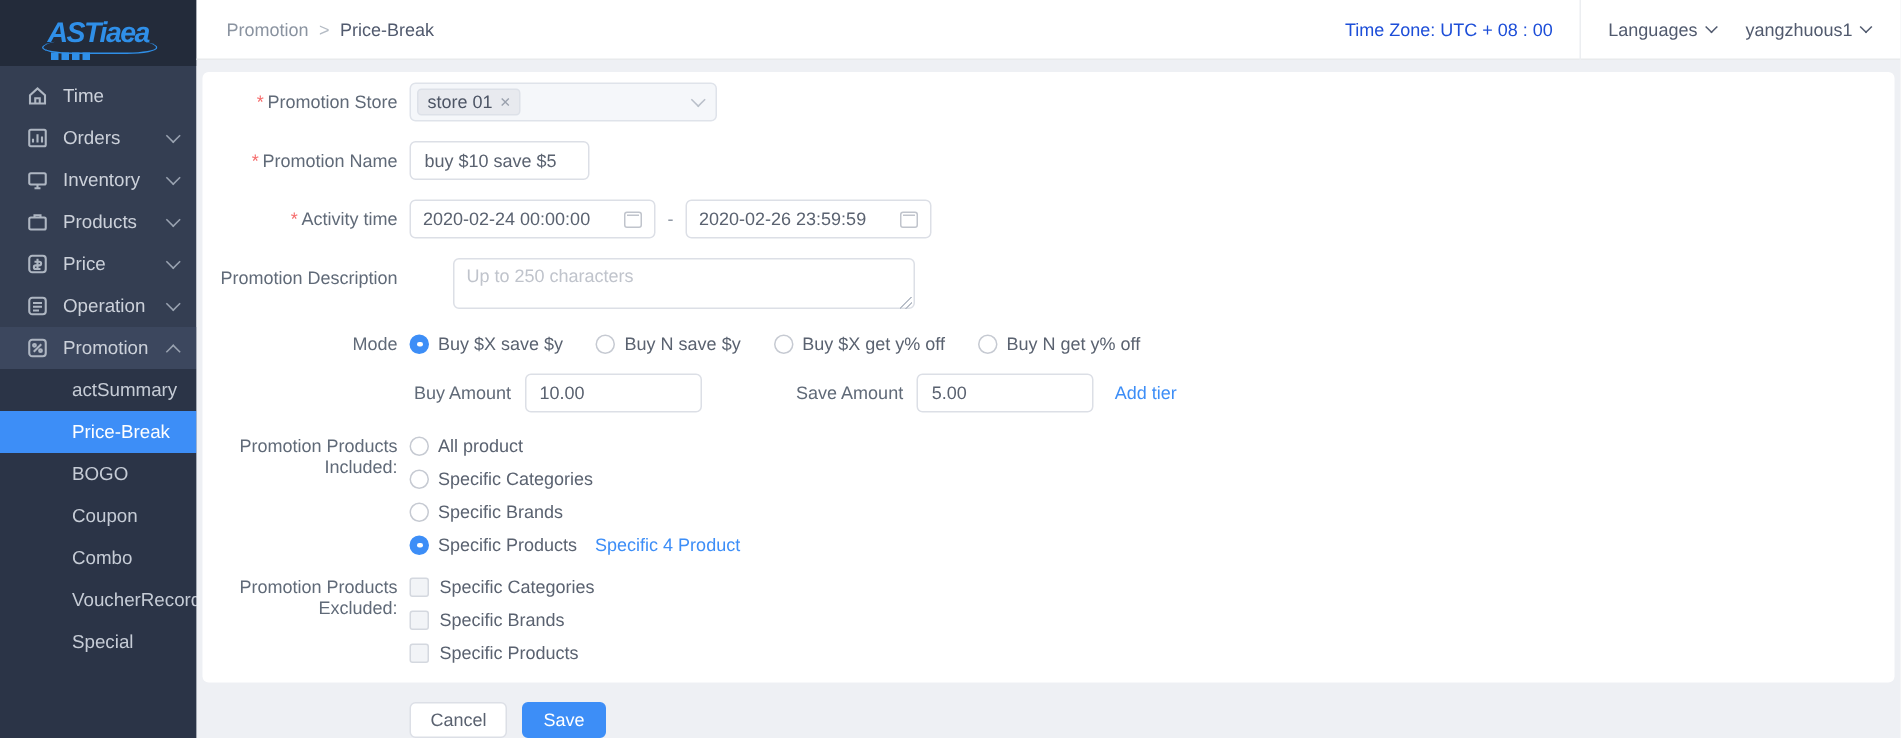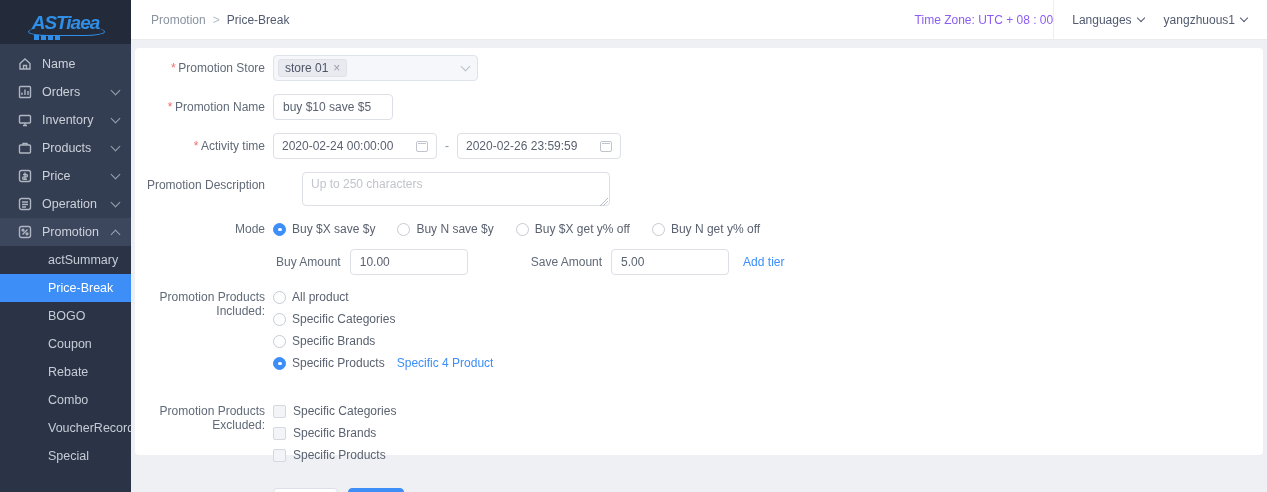--- a/index.html
+++ b/index.html
@@ -27,21 +27,21 @@
   .submenu-item.active { background:#3d8ef7; color:#ffffff; }
 
   
   .right { flex:1; display:flex; flex-direction:column; min-width:0; }
   .topbar { height:40px; background:#ffffff; border-bottom:1px solid #e8eaec; display:flex; align-items:center; padding:0 16px 0 20px; }
   .breadcrumb { display:flex; align-items:center; gap:7px; }
   .bc-link { color:#8a93a0; cursor:pointer; }
   .bc-sep { color:#b4bbc4; }
   .bc-current { color:#515a6e; }
   .topbar-right { margin-left:auto; display:flex; align-items:center; height:100%; }
-  .tz { color:#8b5cf6; }
+  .tz { color:#1d4ed8; margin-right:18px; }
   .tb-divider { width:1px; height:40px; background:#eceef1; margin-right:18px; }
   .tb-drop { display:flex; align-items:center; color:#515a6e; cursor:pointer; margin-right:20px; }
   .tb-drop:last-child { margin-right:4px; }
   .caret { width:6px; height:6px; border-right:1.4px solid #515a6e; border-bottom:1.4px solid #515a6e; transform:rotate(45deg); margin:-3px 0 0 6px; }
 
   .content { flex:1; background:#eef0f4; overflow:hidden; }
   .card { margin:8px 4px 0 4px; background:#ffffff; border-radius:4px; height:407px; padding-top:7px; }
 
   
   .form-row { display:flex; align-items:center; margin-bottom:13px; }
@@ -77,21 +77,21 @@
   .v-group .radio-item, .v-group .cb-item { margin-bottom:8px; }
   .v-group { display:flex; flex-direction:column; }
   .cb-item { display:flex; align-items:center; cursor:pointer; color:#5a6270; }
   .link { color:#3d8ef7; cursor:pointer; margin-left:12px; }
 
   .tier-row { display:flex; align-items:center; margin-left:141px; margin-bottom:15px; }
   .tier-label { color:#606a78; margin-right:9px; }
   .gap { width:63px; }
   .addtier { color:#3d8ef7; cursor:pointer; margin-left:14px; }
 
-  .mt6 { margin-top:6px; } .mb16 { margin-bottom:16px; } .mb18 { margin-bottom:26px; }
+  .mt6 { margin-top:6px; } .mb16 { margin-bottom:16px; } .mb18 { margin-bottom:6px; }
   .btn-row { display:flex; margin-left:138px; margin-top:18px; }
   .btn { height:24px; border-radius:4px; font-size:12px; padding:0 13px; cursor:pointer; font-family:inherit; }
   .btn-cancel { background:#fff; border:1px solid #dcdfe6; color:#5a6270; margin-right:10px; }
   .btn-save { background:#3d8ef7; border:1px solid #3d8ef7; color:#fff; }
 </style>
 </head>
 <body>
 
 <div class="app">
 
@@ -107,21 +107,21 @@
       </span>
     </div>
     <ul class="menu">
       <li class="menu-item">
         <span class="mi-icon">
           <svg viewBox="0 0 14 14">
               <path d="M2 6.5 7 2l5 4.5V12H2z"></path>
               <path d="M5.5 12V8.5h3V12"></path>
             </svg>
         </span>
-        <span class="mi-label">Name</span>
+        <span class="mi-label">Time</span>
       </li>
       <li class="menu-item">
         <span class="mi-icon">
           <svg viewBox="0 0 14 14">
               <rect x="1.5" y="1.5" width="11" height="11" rx="1"></rect>
               <path d="M4 10V7.5M7 10V4.5M10 10V6"></path>
             </svg>
         </span>
         <span class="mi-label">Orders</span>
         <span class="chev"></span>
@@ -177,21 +177,20 @@
         </span>
         <span class="mi-label">Promotion</span>
         <span class="chev up"></span>
       </li>
     </ul>
     <ul class="submenu">
       <li class="submenu-item">actSummary</li>
       <li class="submenu-item active">Price-Break</li>
       <li class="submenu-item">BOGO</li>
       <li class="submenu-item">Coupon</li>
-      <li class="submenu-item">Rebate</li>
       <li class="submenu-item">Combo</li>
       <li class="submenu-item">VoucherRecord</li>
       <li class="submenu-item">Special</li>
     </ul>
   </aside>
 
   <div class="right">
     <div class="topbar">
       <div class="breadcrumb">
         <span class="bc-link">Promotion</span>

